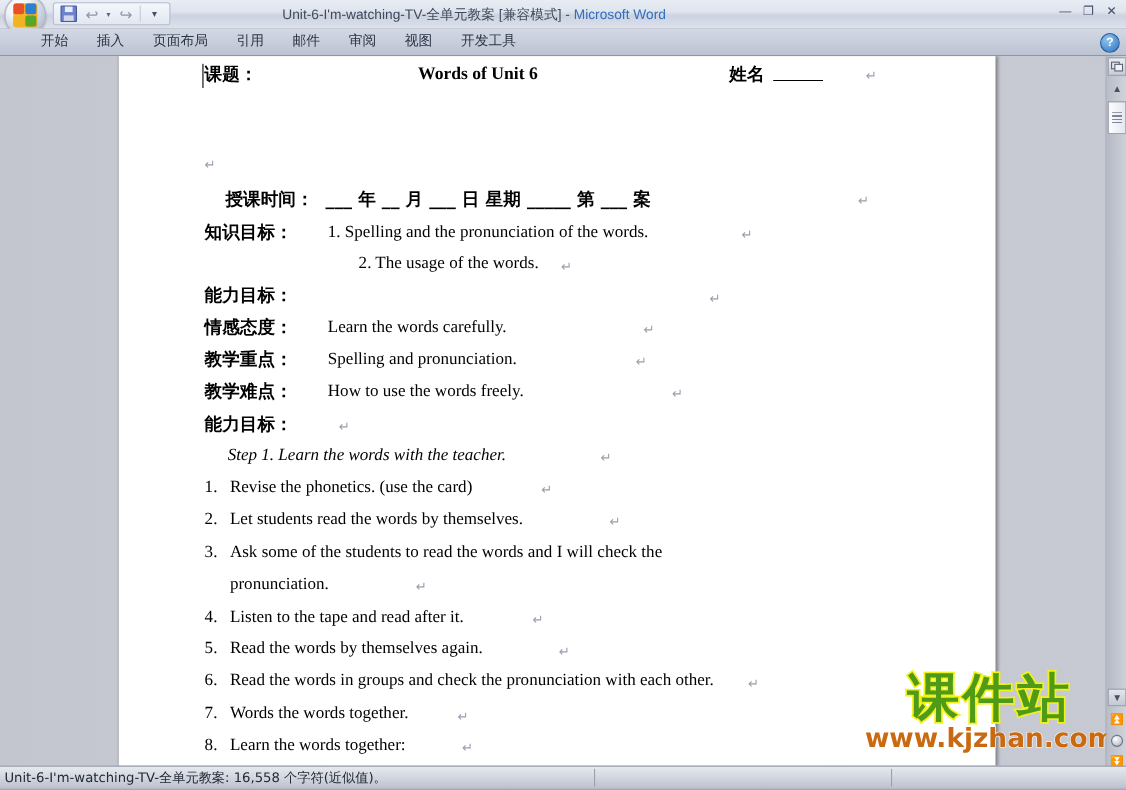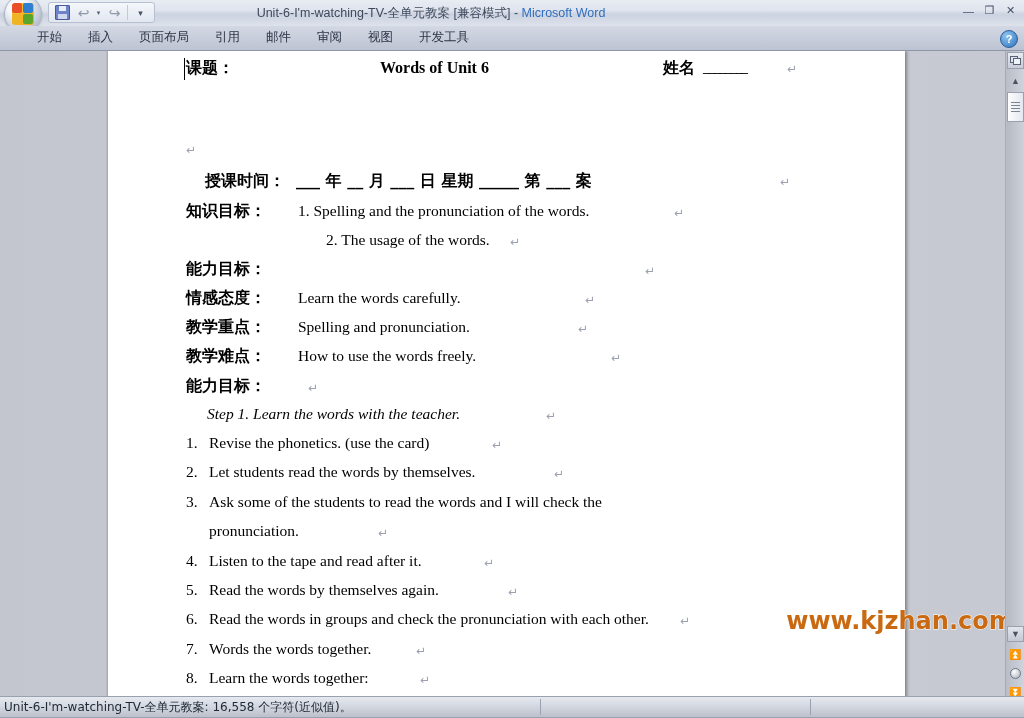--- a/index.html
+++ b/index.html
@@ -309,20 +309,21 @@
         <div class="row pilcrow" style="left:308px;top:593px;">↵</div>
 
         <div class="row" style="left:78px;top:618px;font-size:15.5px;">8.</div>
         <div class="row" style="left:101px;top:618px;font-size:15.5px;">Learn the words together:</div>
         <div class="row pilcrow" style="left:312px;top:622px;">↵</div>
 
       </div>
     </div>
 
     <div class="wm">
+      <div class="wm-cn">课件站</div>
       <div class="wm-url">www.kjzhan.com</div>
     </div>
   </div>
 
   <div class="vscroll">
     <div class="vs-top-btn">
       <svg width="11" height="11" viewBox="0 0 11 11">
         <rect x="0.5" y="1.5" width="7" height="6" fill="#dfe6f2" stroke="#5a6274"></rect>
         <rect x="3.5" y="3.5" width="7" height="6" fill="#eef2f9" stroke="#5a6274"></rect>
       </svg>

